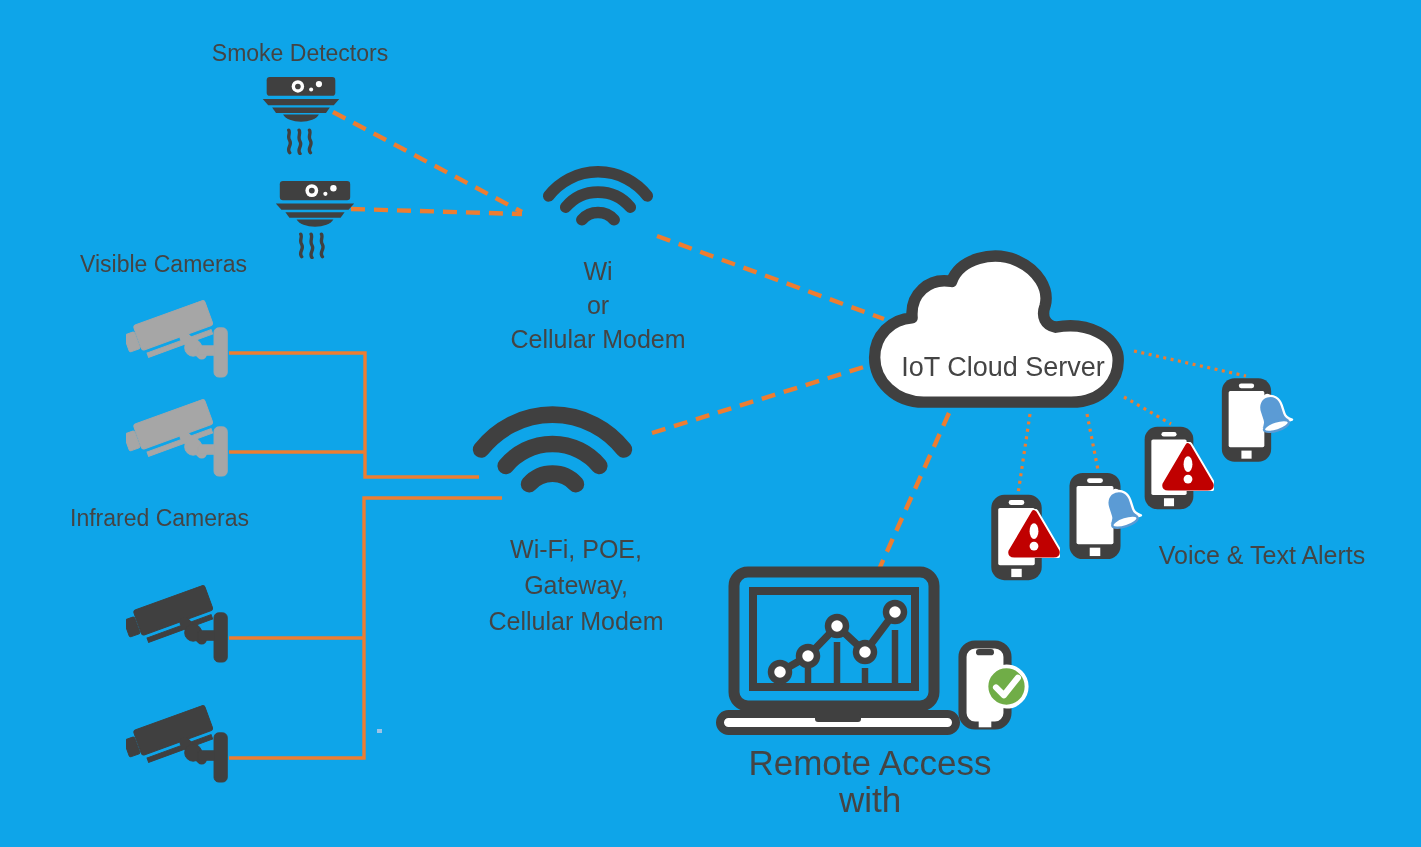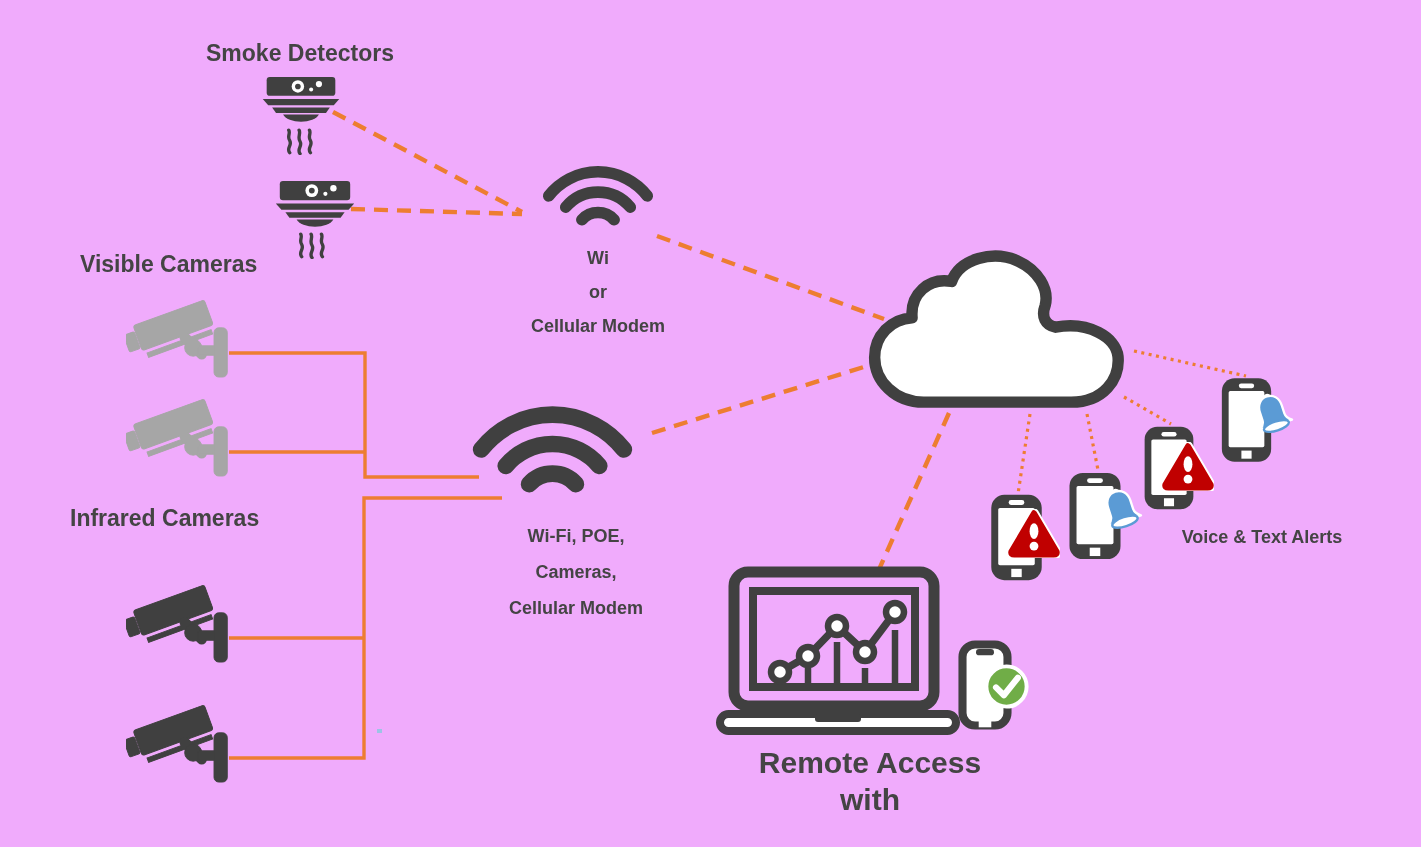--- a/index.html
+++ b/index.html
@@ -1,30 +1,29 @@
 <!DOCTYPE html>
 <html style="--icon-dark: #404040; --icon-light: #A6A6A6; --accent-orange: #ED7D31; --alert-blue: #5B9BD5; --alert-blue-light: #9DC3E6; --alert-red: #C00000; --success-green: #70AD47; --text: #444444;"><head>
 <meta charset="utf-8">
 <style>
   html,body{margin:0;padding:0;background:#fff;}
   .canvas{
-    position:relative;width:1421px;height:847px;background:#f0abfc;
+    position:relative;width:1421px;height:847px;background:#0ea5e9;
     font-family:"Liberation Sans",sans-serif;overflow:hidden;
     color:var(--text,#404040);
-    font-weight:bold;
   }
   .abs{position:absolute;}
   .lbl{
     position:absolute;color:var(--text,#404040);
     white-space:nowrap;line-height:1.2;
   }
   .lbl.center{text-align:center;white-space:normal;}
   .f23{font-size:23px;}
-  .f24{font-size:18px;}
-  .f26{font-size:30px;}
+  .f24{font-size:25px;margin-top:13px;}
+  .f26{font-size:35px;}
   .f27{font-size:27px;}
   .stack span{display:block;}
   svg{display:block;overflow:visible;}
   .speck{position:absolute;background:var(--alert-blue-light,#9DC3E6);}
 </style>
 </head>
 <body>
 
 <div class="canvas">
 
@@ -228,24 +227,25 @@
   <div class="lbl f23" style="left:70px;top:505px">Infrared Cameras</div>
 
   <div class="lbl center f24 stack" style="left:478px;top:241px;width:240px;line-height:34px">
     <span>Wi</span>
     <span>or</span>
     <span>Cellular Modem</span>
   </div>
 
   <div class="lbl center f24 stack" style="left:456px;top:518px;width:240px;line-height:36px">
     <span>Wi-Fi, POE,</span>
-    <span>Cameras,</span>
+    <span>Gateway,</span>
     <span>Cellular Modem</span>
   </div>
 
+  <div class="lbl center f27" style="left:873px;top:351px;width:260px">IoT Cloud Server</div>
 
   <div class="lbl center f24" style="left:1134px;top:527px;width:256px">Voice &amp; Text Alerts</div>
 
   <div class="lbl center f26 stack" style="left:736px;top:744px;width:268px;line-height:37px">
     <span>Remote Access with</span>
   </div>
 
 </div>
 
 </body></html>

